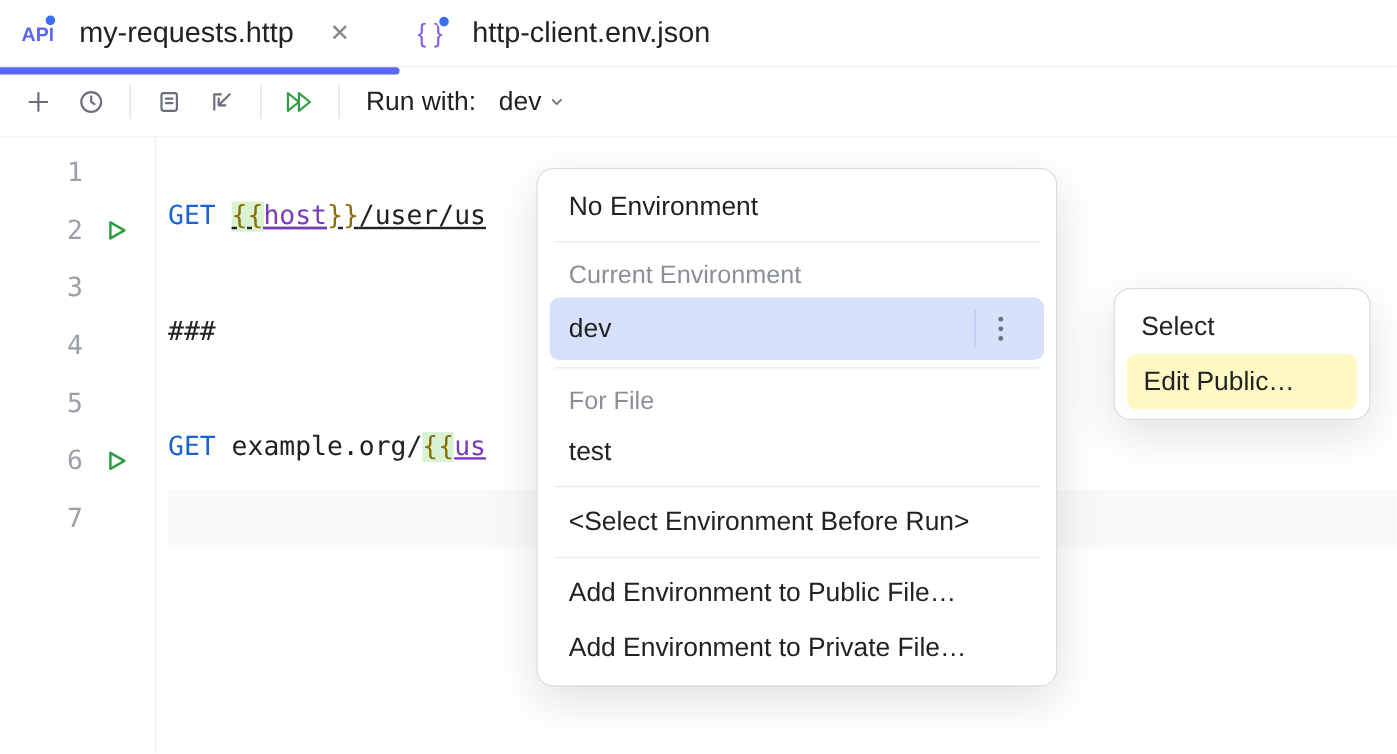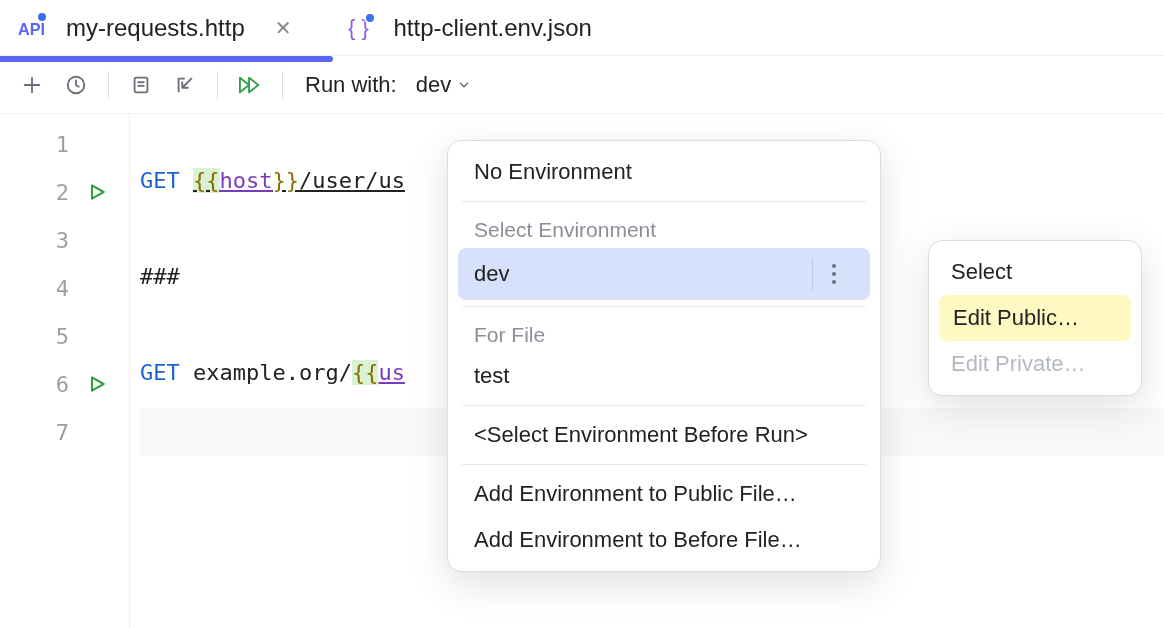--- a/index.html
+++ b/index.html
@@ -303,21 +303,21 @@
     <div class="code-row"><span class="kw">GET</span><span> </span><span class="url2"><span>example.org/</span></span><span class="brace hl">{{</span><span class="var">us</span></div>
     <div class="code-row hl-line"></div>
   </div>
 </div>
 
 <div class="popover env-pop">
   <div class="pop-item">
       <span>No Environment</span>
     </div>
   <div class="pop-sep"></div>
-  <div class="pop-header">Select Environment</div>
+  <div class="pop-header">Current Environment</div>
   <div class="pop-item selected">
     <span>dev</span>
     <span class="more">
       <span class="dots">
           <span></span>
           <span></span>
           <span></span>
         </span>
     </span>
   </div>
@@ -328,27 +328,24 @@
     </div>
   <div class="pop-sep"></div>
   <div class="pop-item">
       <span>&lt;Select Environment Before Run&gt;</span>
     </div>
   <div class="pop-sep"></div>
   <div class="pop-item">
       <span>Add Environment to Public File…</span>
     </div>
   <div class="pop-item">
-      <span>Add Environment to Before File…</span>
+      <span>Add Environment to Private File…</span>
     </div>
 </div>
 
 <div class="popover sub-pop">
   <div class="pop-item">
       <span>Select</span>
     </div>
   <div class="pop-item highlight">
       <span>Edit Public…</span>
     </div>
-  <div class="pop-item disabled">
-      <span>Edit Private…</span>
-    </div>
 </div>
 
 </body></html>

